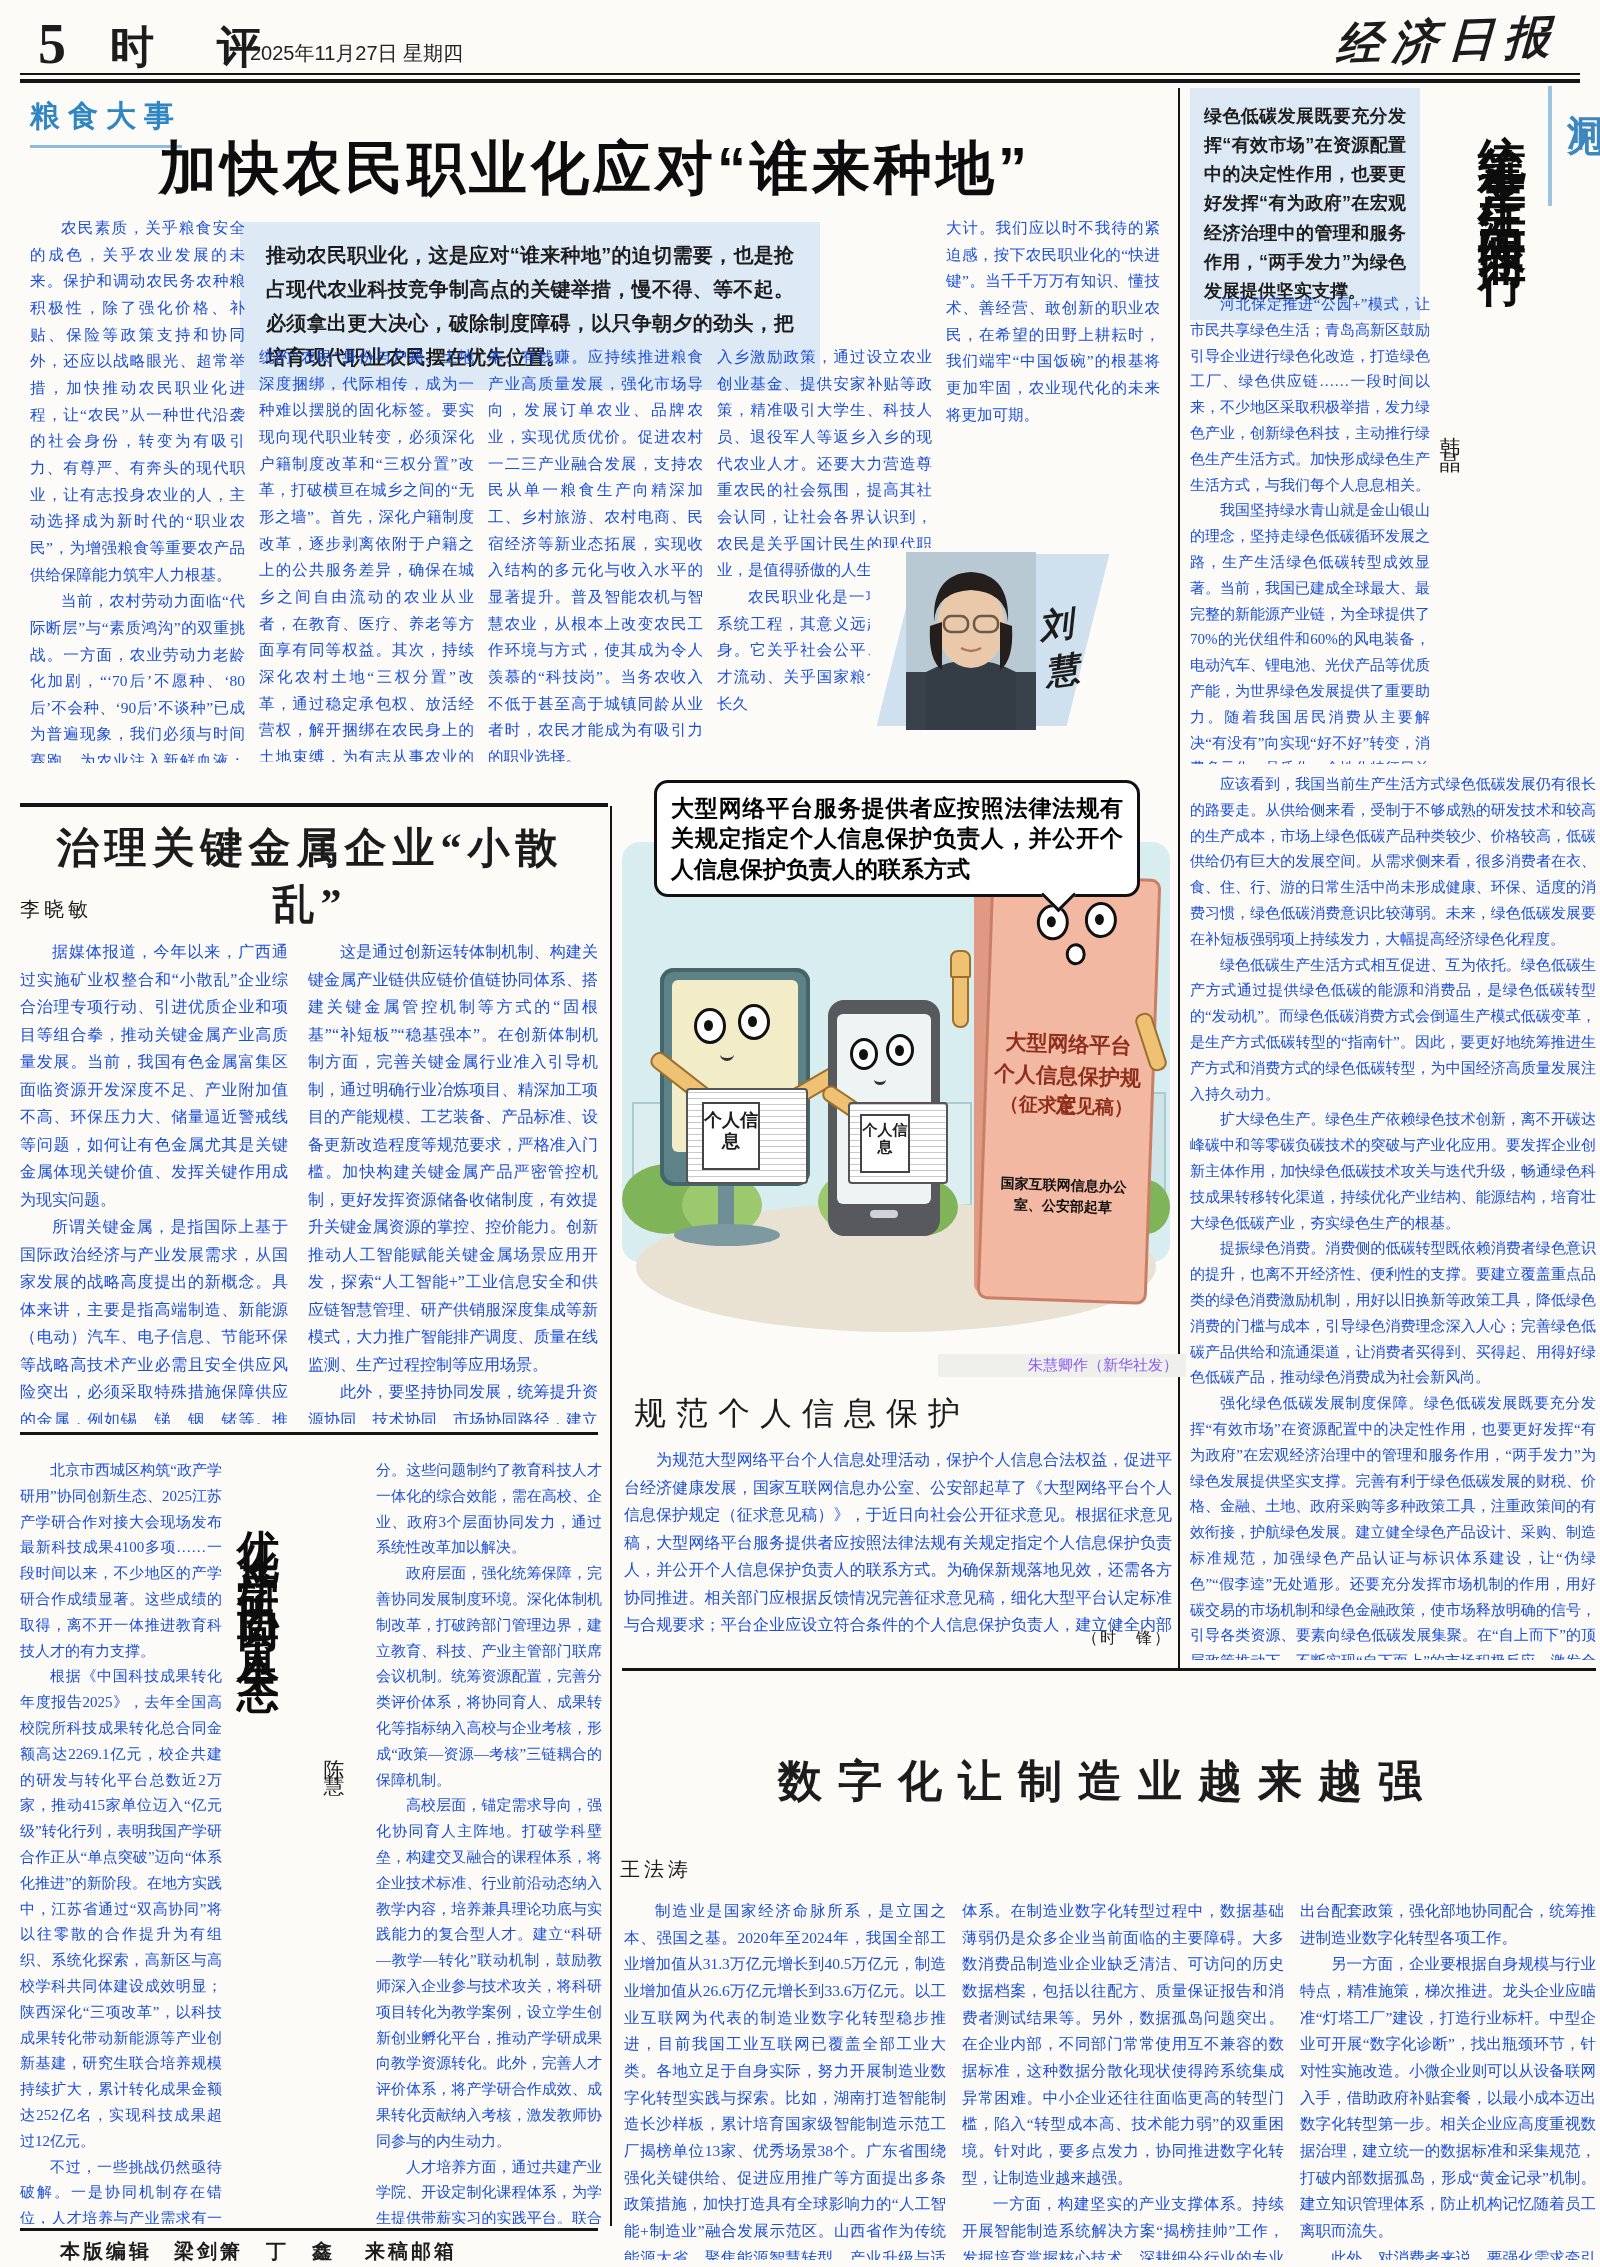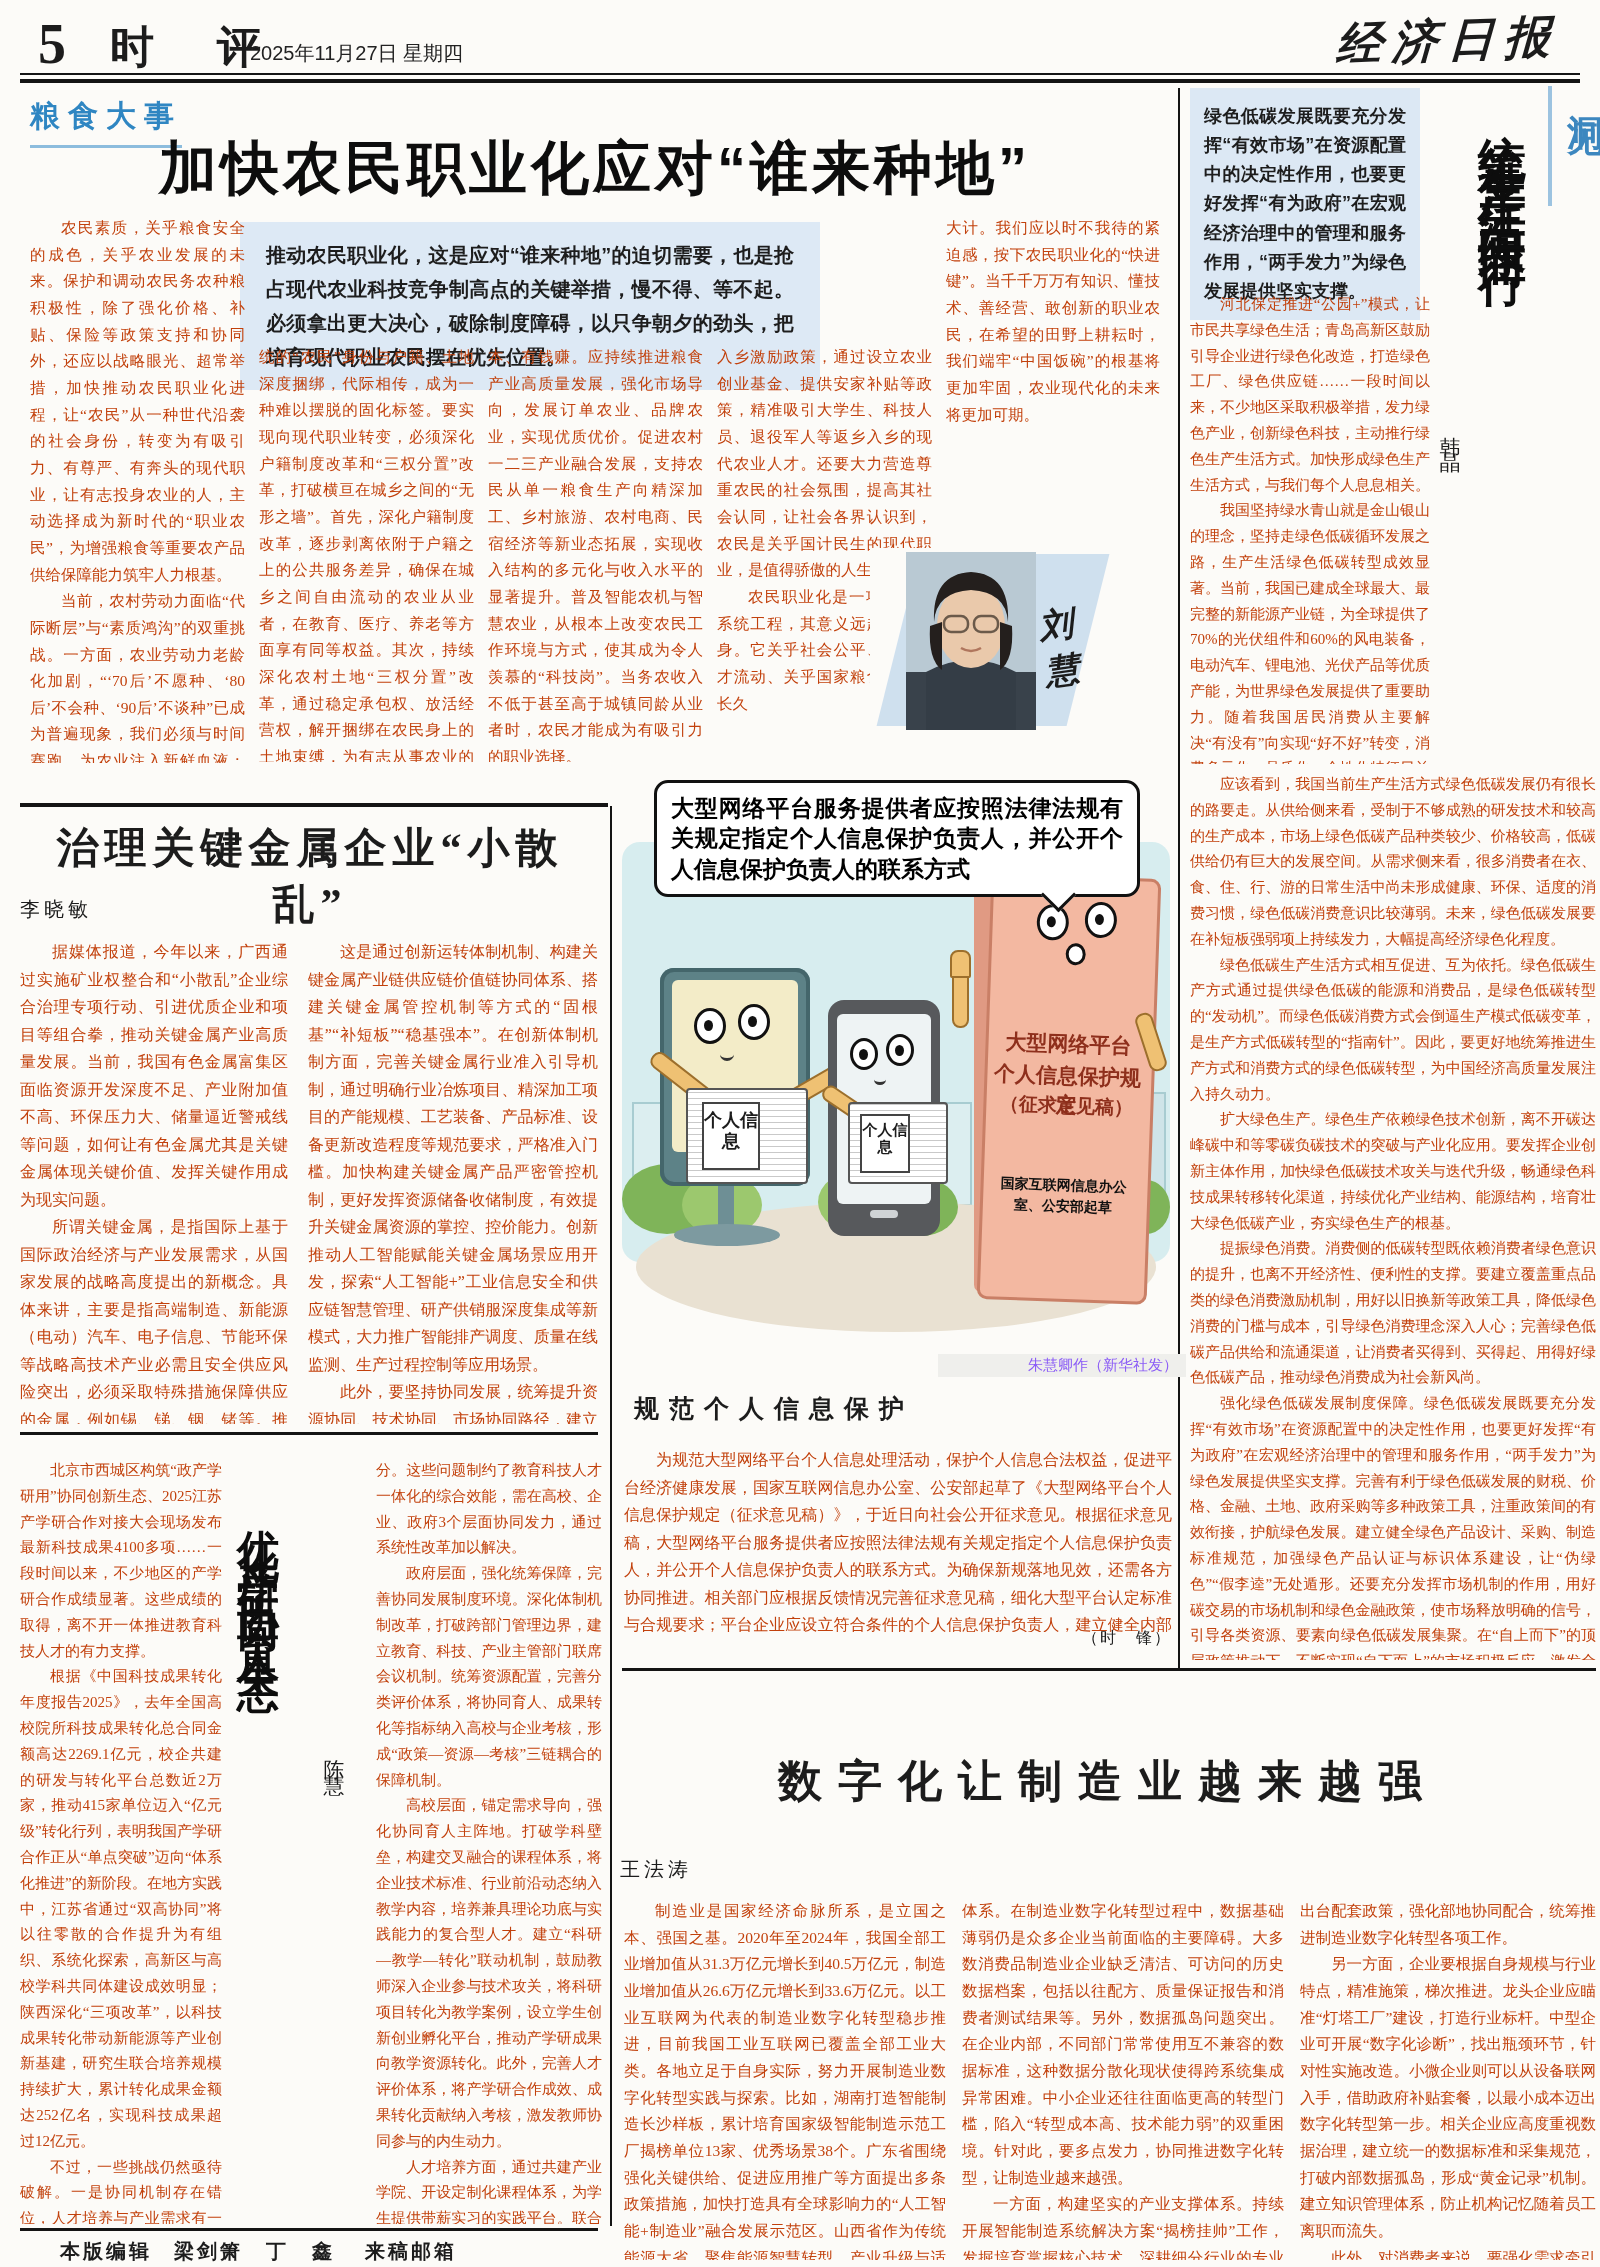--- a/index.html
+++ b/index.html
@@ -12,26 +12,26 @@
   .secname{font-size:44px;font-weight:bold;letter-spacing:26px;}
   .dateline{font-size:20px;font-family:"Liberation Sans",sans-serif;color:#222;}
   .masthead{font-size:46px;font-weight:bold;font-style:italic;letter-spacing:10px;
             transform:rotate(-2deg) skewX(-4deg);display:inline-block;}
   
   .kicker{font-size:30px;font-weight:bold;color:#2f86c2;letter-spacing:8px;
           border-bottom:3px solid #8cbcdd;padding-bottom:8px;}
   .mainhead{font-size:58px;font-weight:bold;font-family:"Liberation Sans",sans-serif;
             text-align:center;letter-spacing:4px;color:#0d0d0d;white-space:nowrap;}
   .serifhead{font-size:42px;font-weight:bold;text-align:center;letter-spacing:6px;}
-  .smallhead{font-size:25px;font-weight:bold;letter-spacing:10px;}
+  .smallhead{font-size:32px;font-weight:normal;letter-spacing:10px;}
   .bighead2{font-size:44px;font-weight:bold;font-family:"Liberation Sans",sans-serif;
             text-align:center;letter-spacing:16px;white-space:nowrap;}
   .byline{font-size:20px;text-align:left;letter-spacing:4px;}
   
-  .col{font-size:15.5px;line-height:1.72;text-align:justify;overflow:hidden;color:#c2410c;}
+  .col{font-size:15.5px;line-height:1.72;text-align:justify;overflow:hidden;color:#1d4ed8;}
   .col p{margin:0;text-indent:2em;}
   .col p.noindent{text-indent:0;}
   .col2x{font-size:16px;}
   .introbox{background:#dde9f5;padding:16px 26px;font-family:"Liberation Sans",sans-serif;
             font-weight:bold;font-size:20px;line-height:1.7;text-align:justify;color:#1d1d1d;}
   .sumbox{background:#dce8f4;padding:14px 14px;font-family:"Liberation Sans",sans-serif;
           font-weight:bold;font-size:18px;line-height:1.62;text-align:justify;color:#1d1d1d;}
   .vert{writing-mode:vertical-rl;text-orientation:upright;}
   .vtitle{font-family:"Liberation Sans",sans-serif;font-weight:bold;color:#0d0d0d;}
   .signp{font-size:16px;text-align:right;letter-spacing:2px;}

